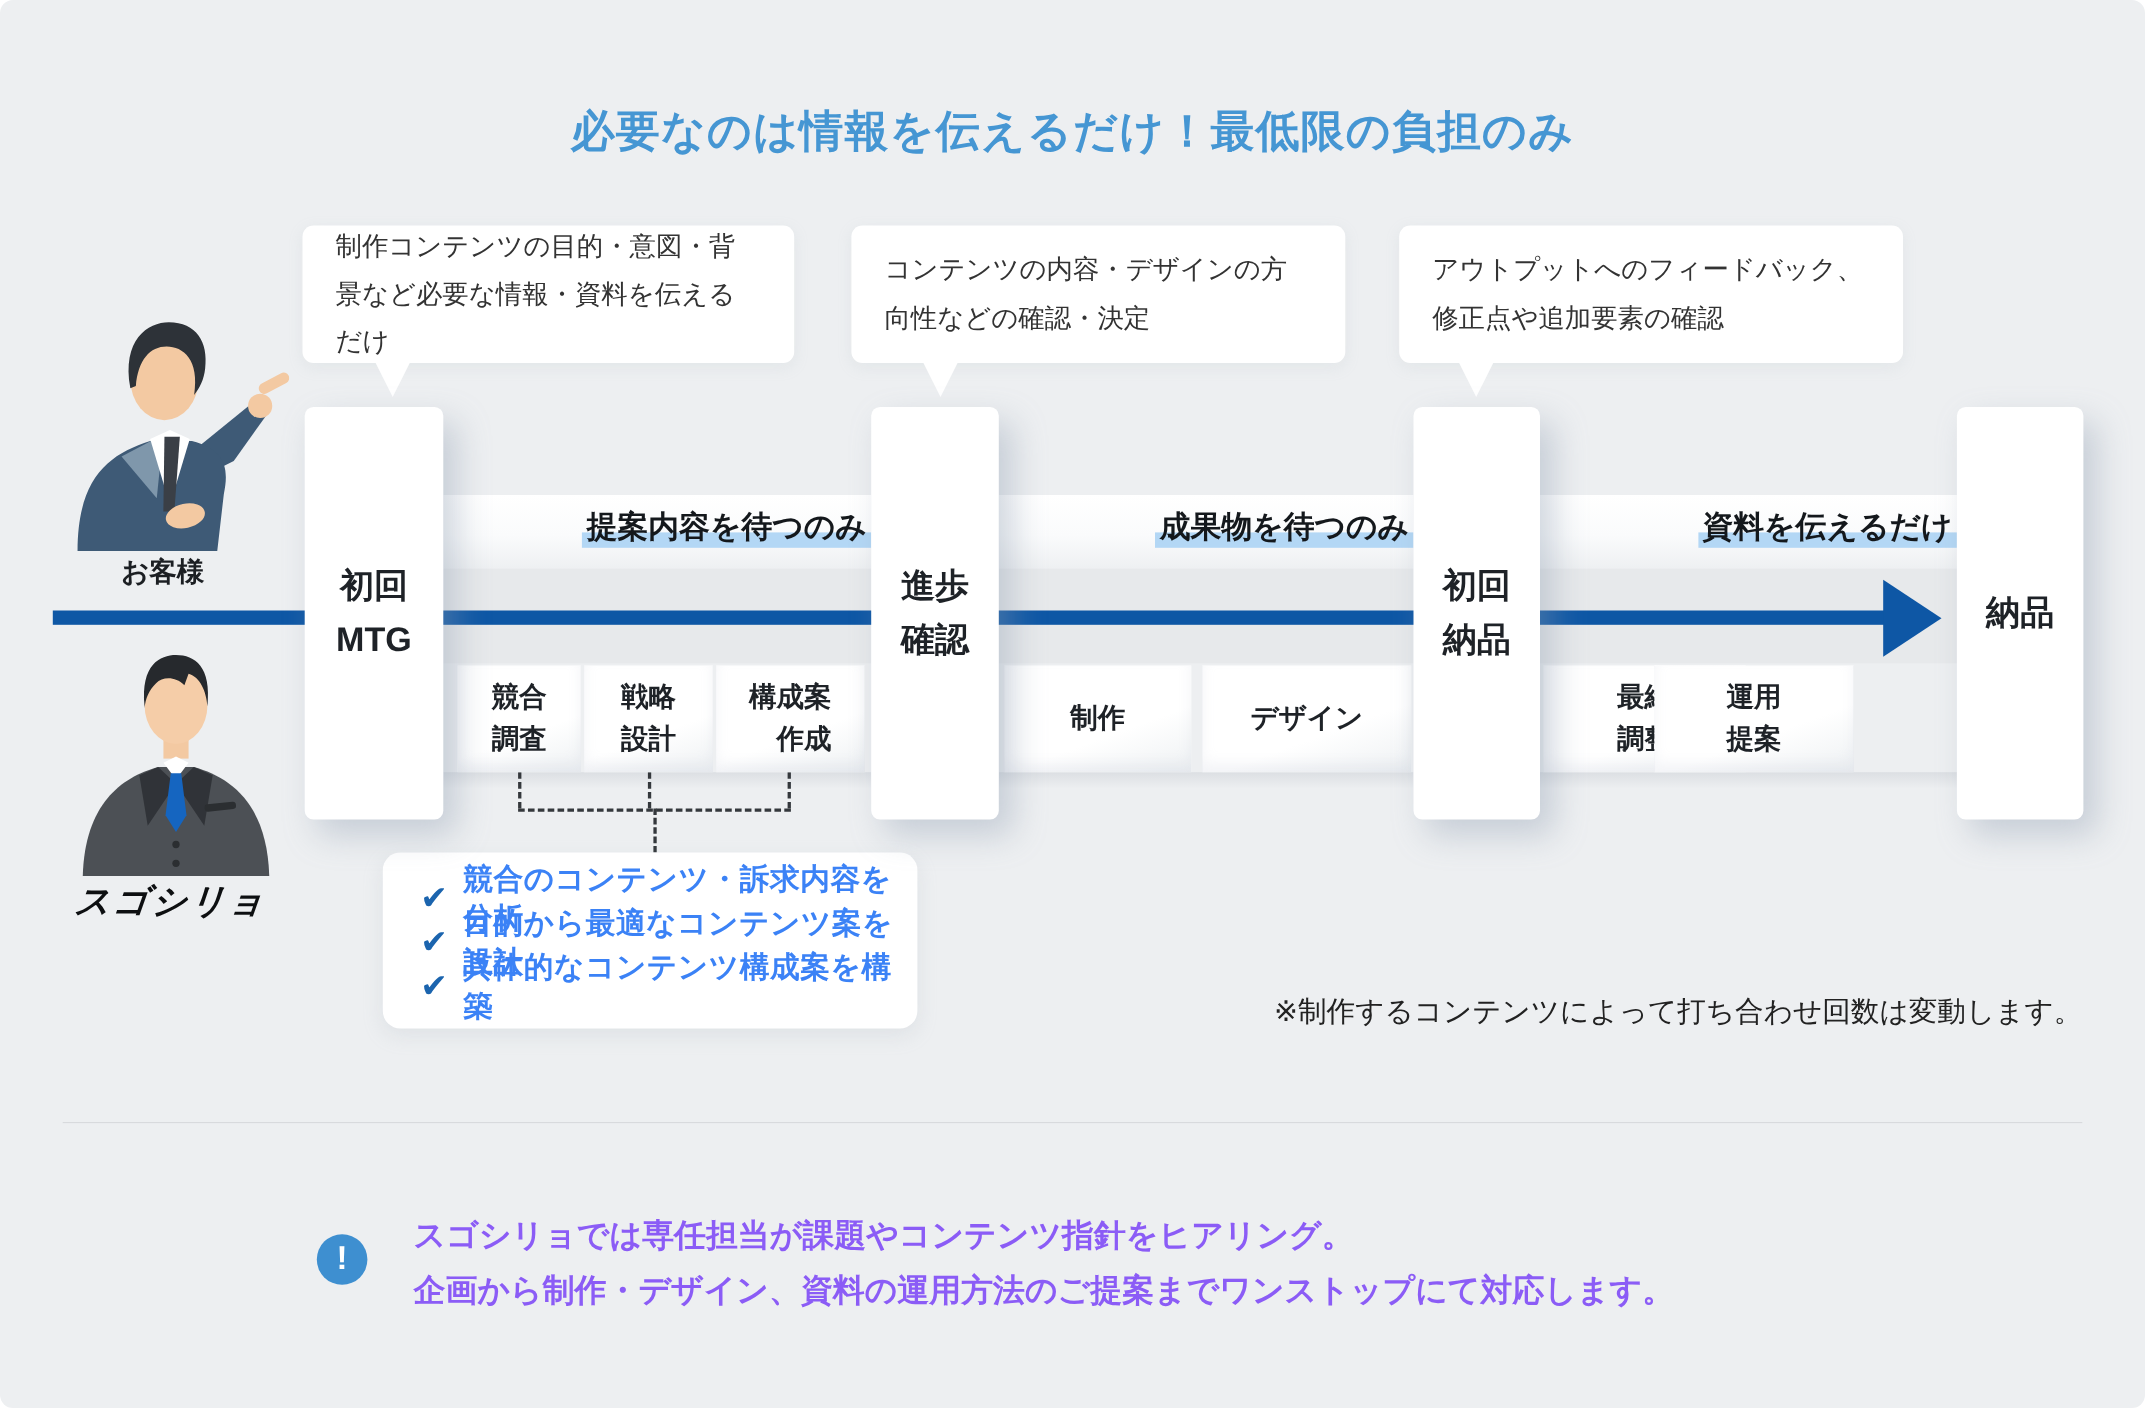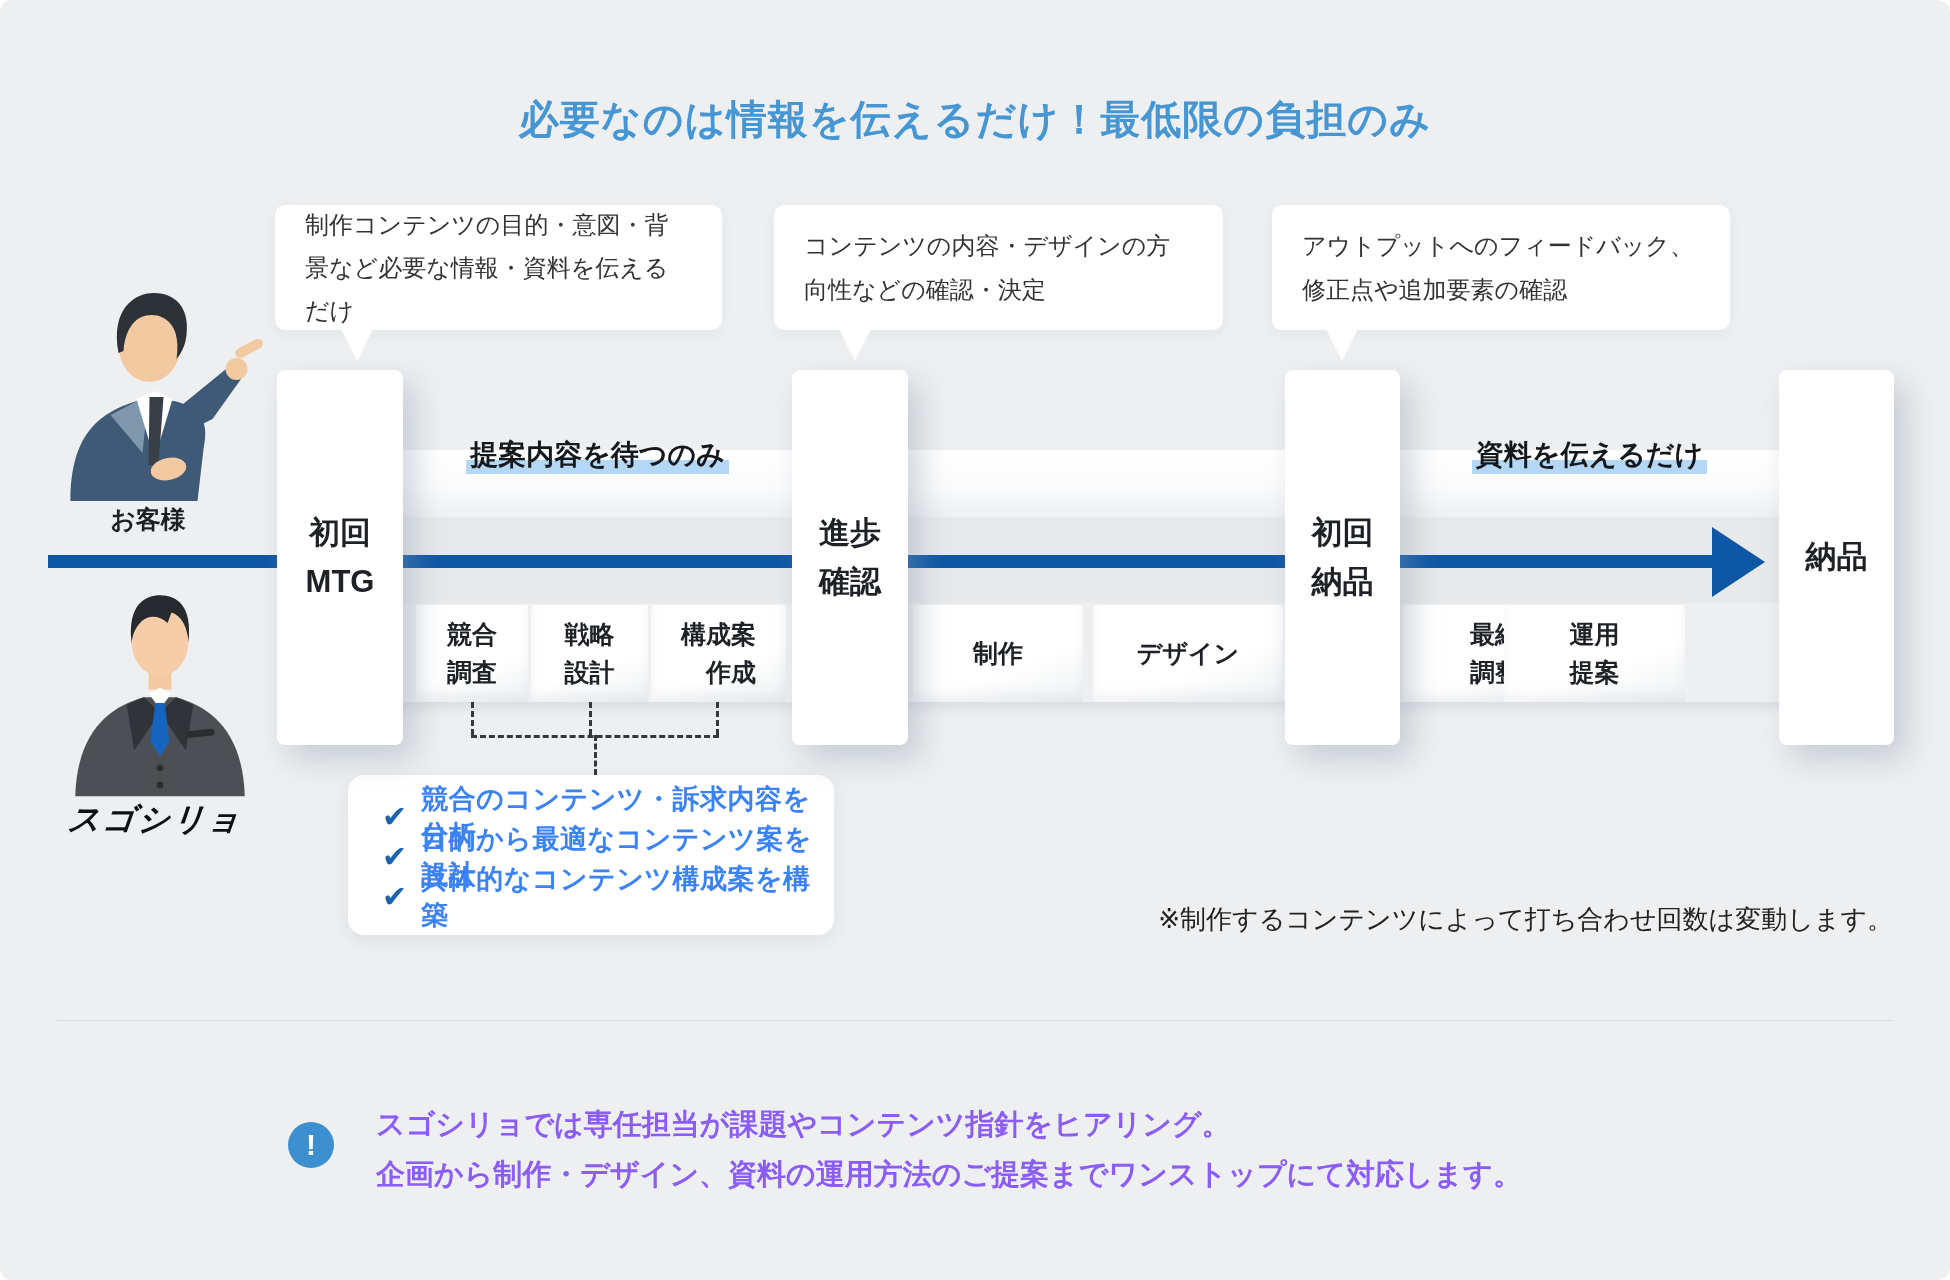--- a/index.html
+++ b/index.html
@@ -15,21 +15,21 @@
           font-size:24px;font-weight:500;line-height:1.8;color:#333;
           box-shadow:0 4px 14px rgba(160,170,185,.12);}
   .tail{position:absolute;top:327px;width:0;height:0;
         border-left:17px solid transparent;border-right:17px solid transparent;border-top:34px solid #fff;}
 
   
   .band-white{position:absolute;top:450px;height:67px;background:linear-gradient(180deg,#ffffff 0%,#fafbfc 55%,#eef0f2 100%);}
   .band-gray{position:absolute;top:517px;height:86px;background:#e7e9eb;}
   .band-bottom{position:absolute;top:702px;height:15px;background:linear-gradient(180deg,#dcdfe3 0%,#edeff1 100%);}
 
-  .wait-label{position:absolute;top:436px;text-align:center;font-size:28px;font-weight:700;color:#14181c;z-index:3;}
+  .wait-label{position:absolute;top:460px;text-align:right;font-size:28px;font-weight:700;color:#14181c;z-index:3;}
   .wait-label span{background-image:linear-gradient(#b3d7f5,#b3d7f5);background-repeat:no-repeat;
                    background-size:100% 14px;background-position:0 bottom;padding:0 4px 4px 4px;}
 
   
   .arrow-bar{position:absolute;left:48px;top:555px;width:1667px;height:13px;background:#0e57a5;z-index:2;}
   .arrow-head{position:absolute;left:1712px;top:527px;width:0;height:0;z-index:2;
               border-top:35px solid transparent;border-bottom:35px solid transparent;border-left:53px solid #0e57a5;}
 
   
   .milestone{position:absolute;top:370px;height:375px;background:#fff;border-radius:8px;z-index:4;
@@ -89,20 +89,22 @@
   <div class="band-white" style="left:908px;width:377px;"></div>
   <div class="band-gray" style="left:908px;width:377px;"></div>
   <div class="band-bottom" style="left:908px;width:377px;"></div>
 
   <div class="band-white" style="left:1400px;width:379px;"></div>
   <div class="band-gray" style="left:1400px;width:379px;"></div>
   <div class="band-bottom" style="left:1400px;width:379px;"></div>
 
   <div class="wait-label" style="left:403px;width:389px;">
     <span>提案内容を待つのみ</span></div>
+  <div class="wait-label" style="left:908px;width:377px;">
+    <span>成果物を待つのみ</span></div>
   <div class="wait-label" style="left:1400px;width:379px;">
     <span>資料を伝えるだけ</span></div>
 
   <div class="arrow-bar"></div>
   <div class="arrow-head"></div>
 
   <div class="milestone" style="left:277px;width:126px;">初回
 MTG</div>
   <div class="milestone" style="left:792px;width:116px;">進歩
 確認</div>

